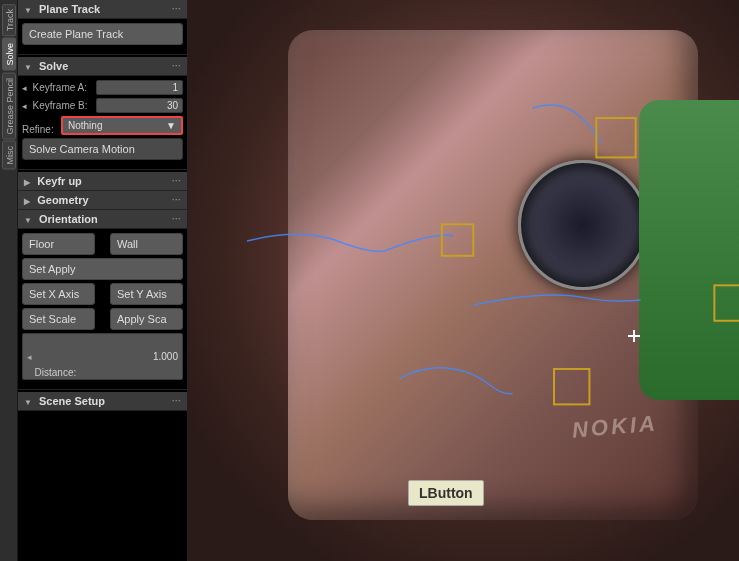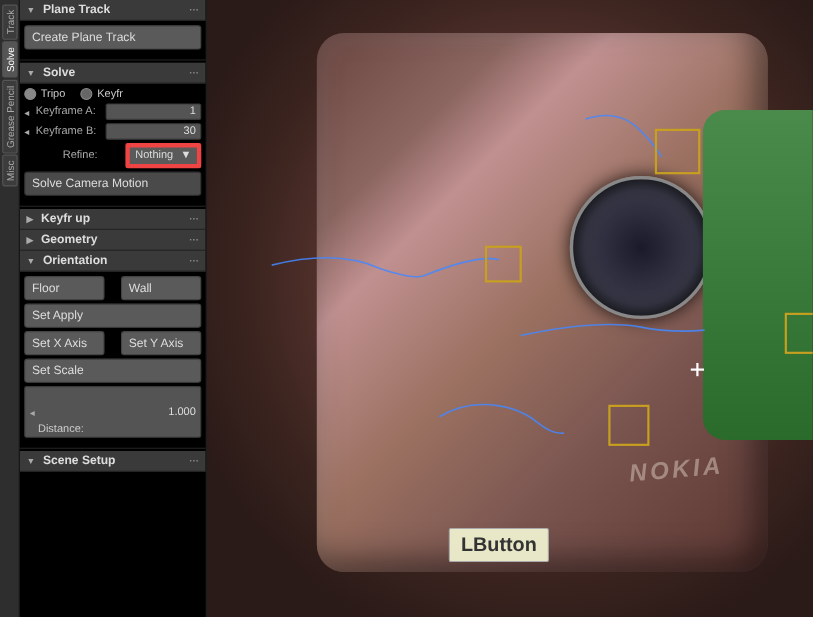--- a/index.html
+++ b/index.html
@@ -148,36 +148,35 @@
       color: #ccc;
       font-size: 10px;
     }
 
     
     .dropdown {
       display: flex;
       align-items: center;
       justify-content: space-between;
       background: #5a5a5a;
-      border: 4px solid #ef4444;
+      border: 2px solid #ef4444;
       border-radius: 2px;
       padding: 2px 5px;
       color: #ddd;
       font-size: 10px;
       cursor: pointer;
       flex: 1;
     }
 
     
     .refine-row {
       display: flex;
-      align-items: center;
-      margin-bottom: 3px;
-      gap: 19px;
-      margin-left: 35px;
+      align-items: flex-end;
+      margin-bottom: 3px;
+      gap: 1px;
     }
     .refine-label {
       color: #aaa;
       font-size: 10px;
       min-width: 38px;
     }
 
     
     .two-col {
       display: flex;
@@ -297,21 +296,21 @@
       width: 12px; height: 2px;
       background: #fff;
     }
 
     
     .tooltip-box {
       position: absolute;
       background: #e8e8c8;
       border: 1px solid #aaa;
       padding: 4px 10px;
-      font-size: 18px;
+      font-size: 14px;
       color: #333;
       font-weight: bold;
       border-radius: 2px;
     }
 
     
     .nokia-text {
       position: absolute;
       color: rgba(200, 180, 170, 0.6);
       font-size: 22px;
@@ -365,26 +364,20 @@
 
   <div class="section-header">
     <span>
       <span class="collapse-arrow">▼</span>
       <span>Solve</span>
     </span>
     <span class="section-dots">···</span>
   </div>
   <div class="panel-content">
 
-    <div class="checkbox-row">
-      <span class="checkbox-dot active"></span>
-      <span class="checkbox-label">Tripo</span>
-      <span class="checkbox-dot" style="margin-left:10px;"></span>
-      <span class="checkbox-label">Keyfr</span>
-    </div>
 
     <div class="field-row">
       <span class="distance-chevron">◂</span>
       <span class="field-label">Keyframe A:</span>
       <span class="field-value">1</span>
     </div>
 
     <div class="field-row">
       <span class="distance-chevron">◂</span>
       <span class="field-label">Keyframe B:</span>
@@ -432,20 +425,21 @@
       <button class="btn">Floor</button>
       <button class="btn">Wall</button>
     </div>
     <button class="btn">Set Apply</button>
     <div class="two-col">
       <button class="btn">Set X Axis</button>
       <button class="btn">Set Y Axis</button>
     </div>
     <div class="two-col">
       <button class="btn">Set Scale</button>
+      <button class="btn">Apply Sca</button>
     </div>
 
     <div class="distance-row">
       <div class="distance-field">
         <span class="distance-chevron">◂</span>
         <span class="distance-text">Distance:</span>
         <span class="distance-val">1.000</span>
       </div>
     </div>
   </div>

